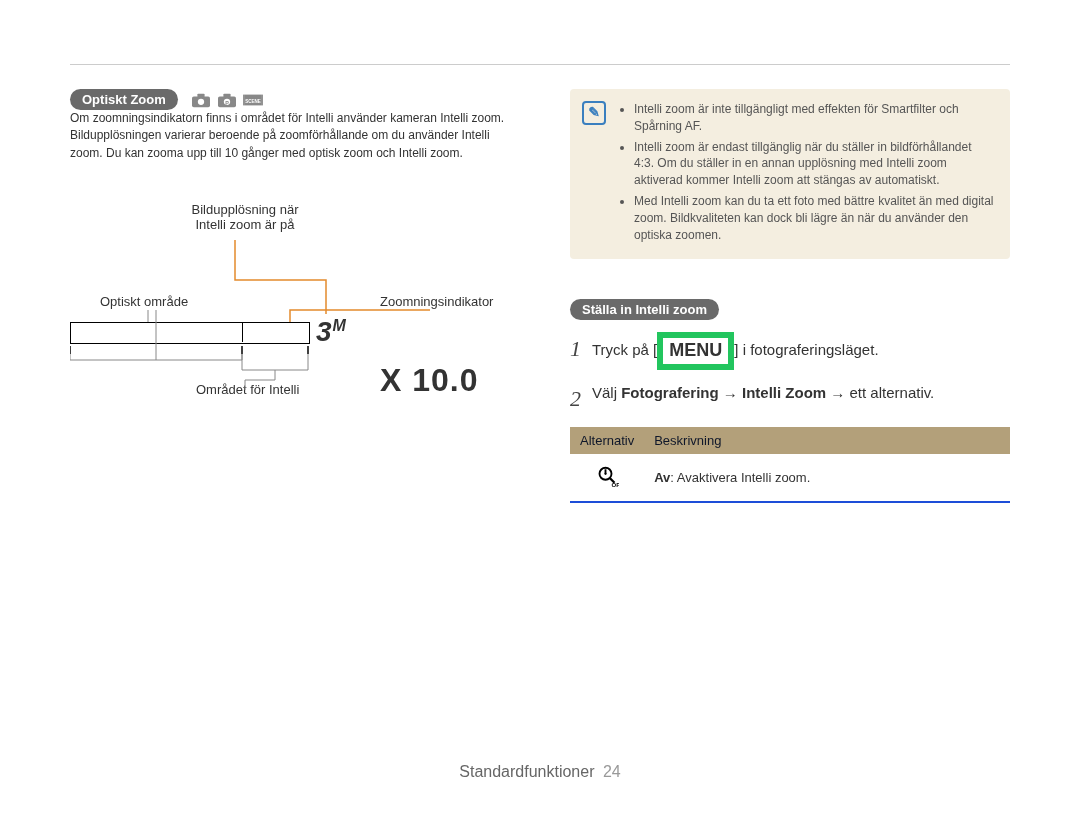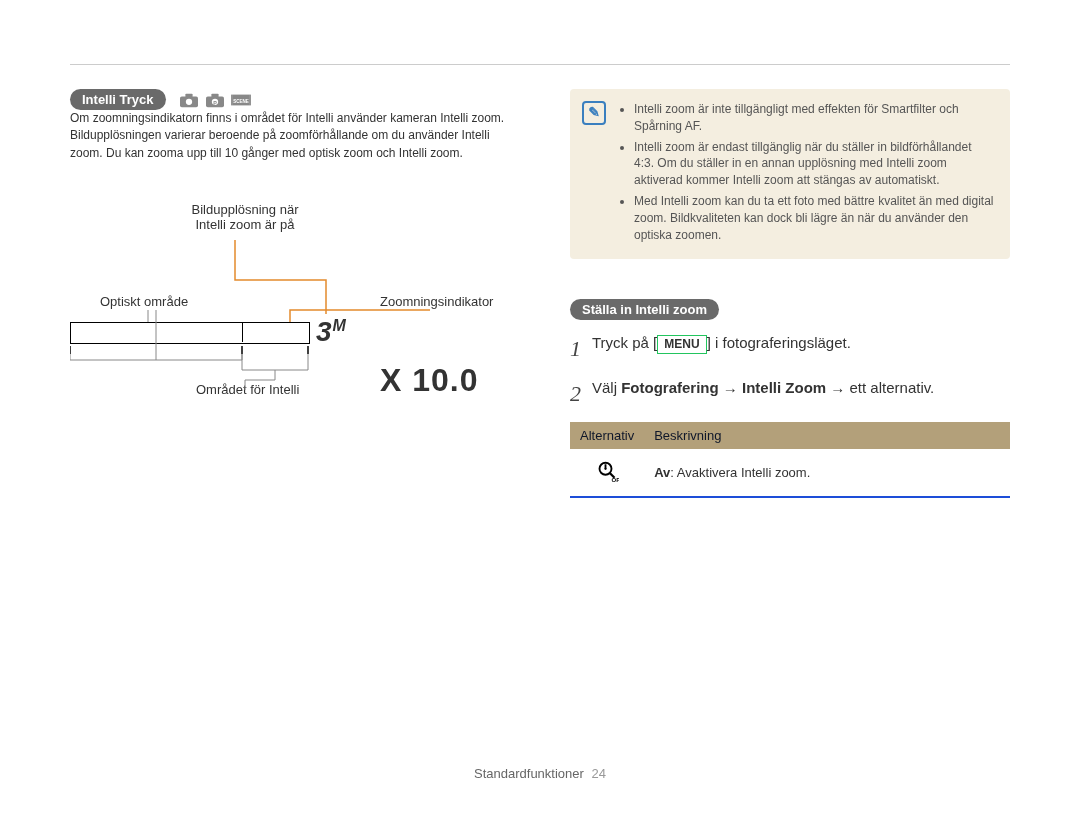--- a/index.html
+++ b/index.html
@@ -100,23 +100,23 @@
   .step-num {
     font-style: italic;
     font-family: Georgia, serif;
     font-size: 22px;
     color: #444;
     width: 22px;
     flex-shrink: 0;
   }
   .menu-key {
     display: inline-block;
-    border: 1px solid #22c55e;
+    border: 6px solid #22c55e;
     font-weight: bold;
-    font-size: 12px;
+    font-size: 18px;
     padding: 1px 6px;
     line-height: 1.3;
     vertical-align: middle;
     font-family: Arial, sans-serif;
   }
   .options-table {
     margin-top: 10px;
     width: 100%;
     border-collapse: collapse;
     font-size: 13px;
@@ -138,21 +138,21 @@
     width: 40px;
     text-align: center;
   }
   .opt-icon-cell svg { width: 24px; height: 24px; }
   .footer {
     position: absolute;
     bottom: 34px;
     left: 0;
     right: 0;
     text-align: center;
-    font-size: 13px;
+    font-size: 16px;
     color: #666;
   }
   .footer .pg { color: #999; margin-left: 4px;}
   .zoom-diagram {
     position: relative;
     height: 200px;
     margin-top: 12px;
   }
   .zoom-bar-outer {
     position: absolute;
@@ -225,21 +225,21 @@
 </style>
 </head>
 <body>
 
 <div class="page">
   <hr class="top-divider">
 
   <div class="two-col">
 
     <div class="col-left">
-      <span class="pill">Intelli Tryck</span>
+      <span class="pill">Optiskt Zoom</span>
       <span class="mode-icons">
         <svg viewBox="0 0 24 20">
             <rect x="2" y="6" width="20" height="12" rx="2" fill="#888"></rect>
             <rect x="8" y="3" width="8" height="4" rx="1" fill="#888"></rect>
             <circle cx="12" cy="12" r="3.5" fill="#fff"></circle>
           </svg>
         <svg viewBox="0 0 24 20">
             <rect x="2" y="6" width="20" height="12" rx="2" fill="#888"></rect>
             <rect x="8" y="3" width="8" height="4" rx="1" fill="#888"></rect>
             <circle cx="12" cy="12" r="3.5" fill="#fff"></circle>

